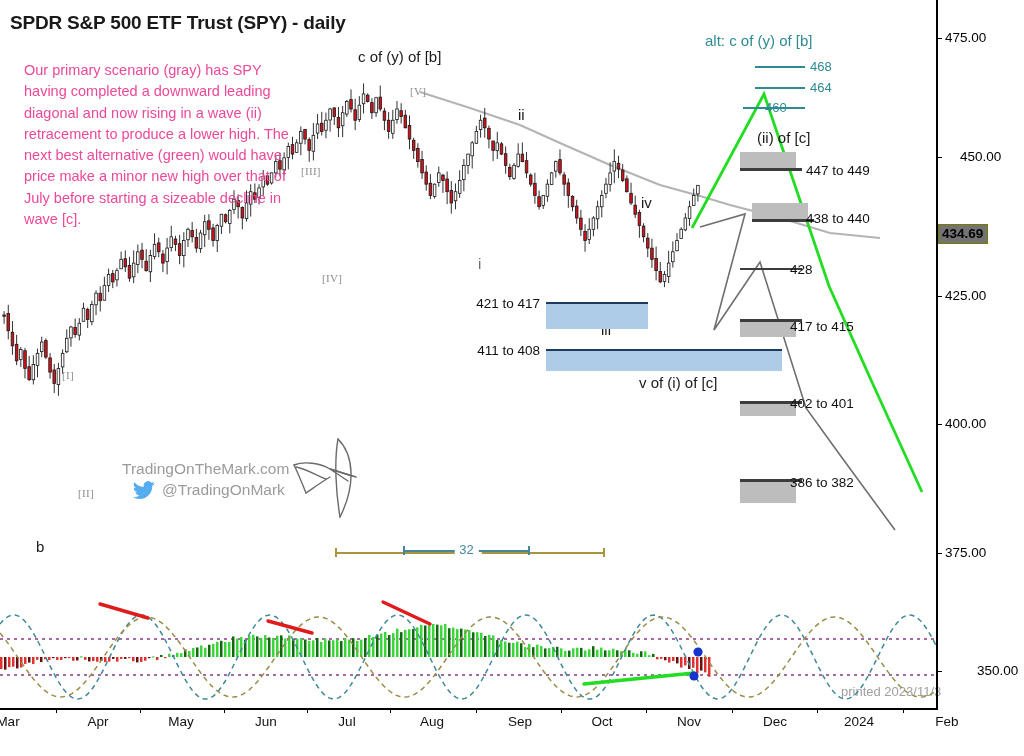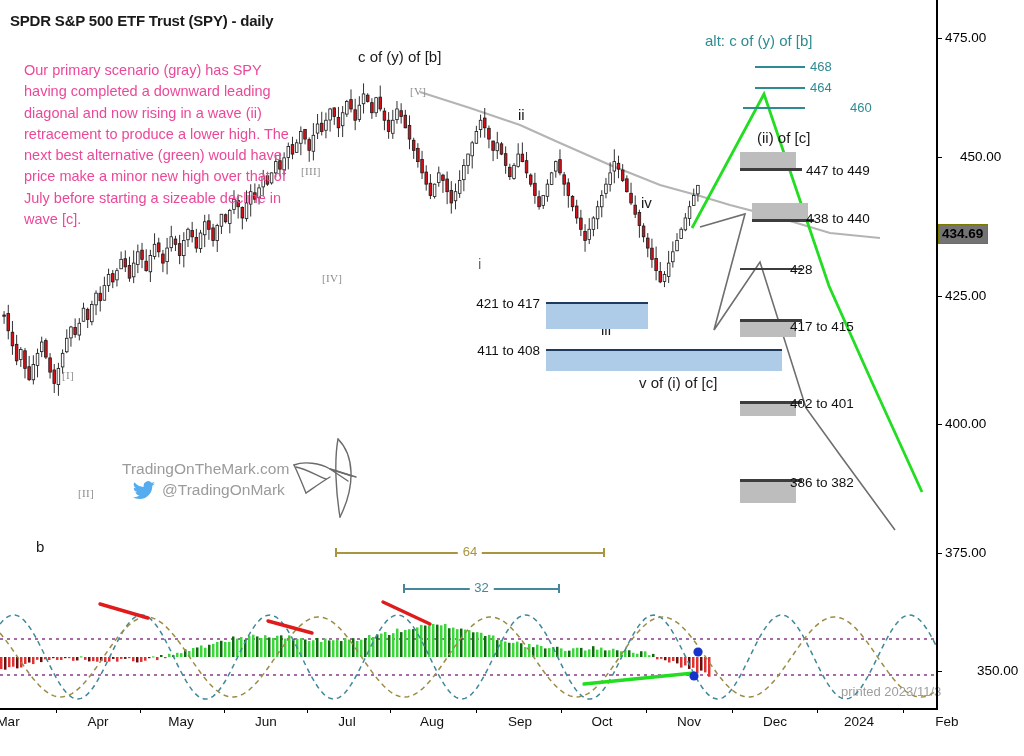--- a/index.html
+++ b/index.html
@@ -13,21 +13,21 @@
     width: 1024px;
     height: 756px;
     background: #ffffff;
     overflow: hidden;
   }
   .abs { position: absolute; }
 
   
   #chart-title {
     left: 10px; top: 12px;
-    font-size: 15px;
+    font-size: 19px;
     font-weight: bold;
     color: #1a1a1a;
     letter-spacing: -0.2px;
   }
 
   
   #primary-note {
     left: 24px; top: 60px;
     width: 270px;
     font-size: 14.5px;
@@ -605,21 +605,21 @@
   <div class="abs zone-line" style="left:740px; top:479px; width:62px;"></div>
   <div class="abs zone-lbl" style="left:790px; top:475px;">386 to 382</div>
 
   <div class="abs teal-line" style="left:755px; top:66px; width:50px;"></div>
   <div class="abs teal-lbl" style="left:810px; top:59px;">468</div>
 
   <div class="abs teal-line" style="left:755px; top:87px; width:50px;"></div>
   <div class="abs teal-lbl" style="left:810px; top:80px;">464</div>
 
   <div class="abs teal-line" style="left:743px; top:107px; width:62px;"></div>
-  <div class="abs teal-lbl" style="left:850px; top:100px;">460</div>
+  <div class="abs teal-lbl" style="left:765px; top:100px;">460</div>
 
   <div class="abs" id="brand-url">TradingOnTheMark.com</div>
   <div class="abs" id="brand-handle">@TradingOnMark</div>
   <svg class="abs" id="twitter-icon" width="24" height="20" viewBox="0 0 24 20">
     <path d="M23 2.4a9 9 0 0 1-2.6.75A4.5 4.5 0 0 0 22.4.67a9 9 0 0 1-2.86 1.1A4.5 4.5 0 0 0 11.8 5.9 12.8 12.8 0 0 1 2.5 1.2a4.5 4.5 0 0 0 1.4 6A4.4 4.4 0 0 1 1.8 6.6v.06a4.5 4.5 0 0 0 3.6 4.4 4.5 4.5 0 0 1-2 .08 4.5 4.5 0 0 0 4.2 3.1A9 9 0 0 1 .6 16.1 12.7 12.7 0 0 0 7.5 18.1c8.3 0 12.8-6.9 12.8-12.8v-.6A9.2 9.2 0 0 0 23 2.4z" fill="#55acee"></path>
   </svg>
   <svg class="abs" id="bow-logo" width="70" height="88" viewBox="0 0 70 88">
     <g fill="none" stroke="#6b6b6b" stroke-width="1.4" stroke-linecap="round">
       <path d="M48 4 C64 20, 66 50, 50 82"></path>
       <path d="M48 4 C44 26, 46 58, 50 82"></path>
@@ -633,21 +633,21 @@
   <div class="abs" id="printed-stamp">printed 2023/11/3</div>
 
   <div class="abs" id="indicator-b-label">b</div>
 
   <div class="abs cyc-bar" style="left:335px; top:548px; width:270px;">
     <div class="ln" style="background:#a99440;"></div>
     <div class="cap" style="left:0; background:#a99440;"></div>
     <div class="cap" style="right:0; background:#a99440;"></div>
     <div class="cyc-lbl" style="left:50%; color:#a99440;">64</div>
   </div>
-  <div class="abs cyc-bar" style="left:403px; top:584px; width:157px;">
+  <div class="abs cyc-bar" style="left:403px; top:546px; width:127px;">
     <div class="ln" style="background:#46879b;"></div>
     <div class="cap" style="left:0; background:#46879b;"></div>
     <div class="cap" style="right:0; background:#46879b;"></div>
     <div class="cyc-lbl" style="left:50%; color:#46879b;">32</div>
   </div>
 
   <svg class="panel-svg" id="indicator-panel" width="936" height="756" style="top:0;">
 
     <line x1="0" y1="639" x2="936" y2="639" stroke="#8a3a8a" stroke-width="1.4" stroke-dasharray="3,4"></line>
     <line x1="0" y1="675" x2="936" y2="675" stroke="#8a3a8a" stroke-width="1.4" stroke-dasharray="3,4"></line>

